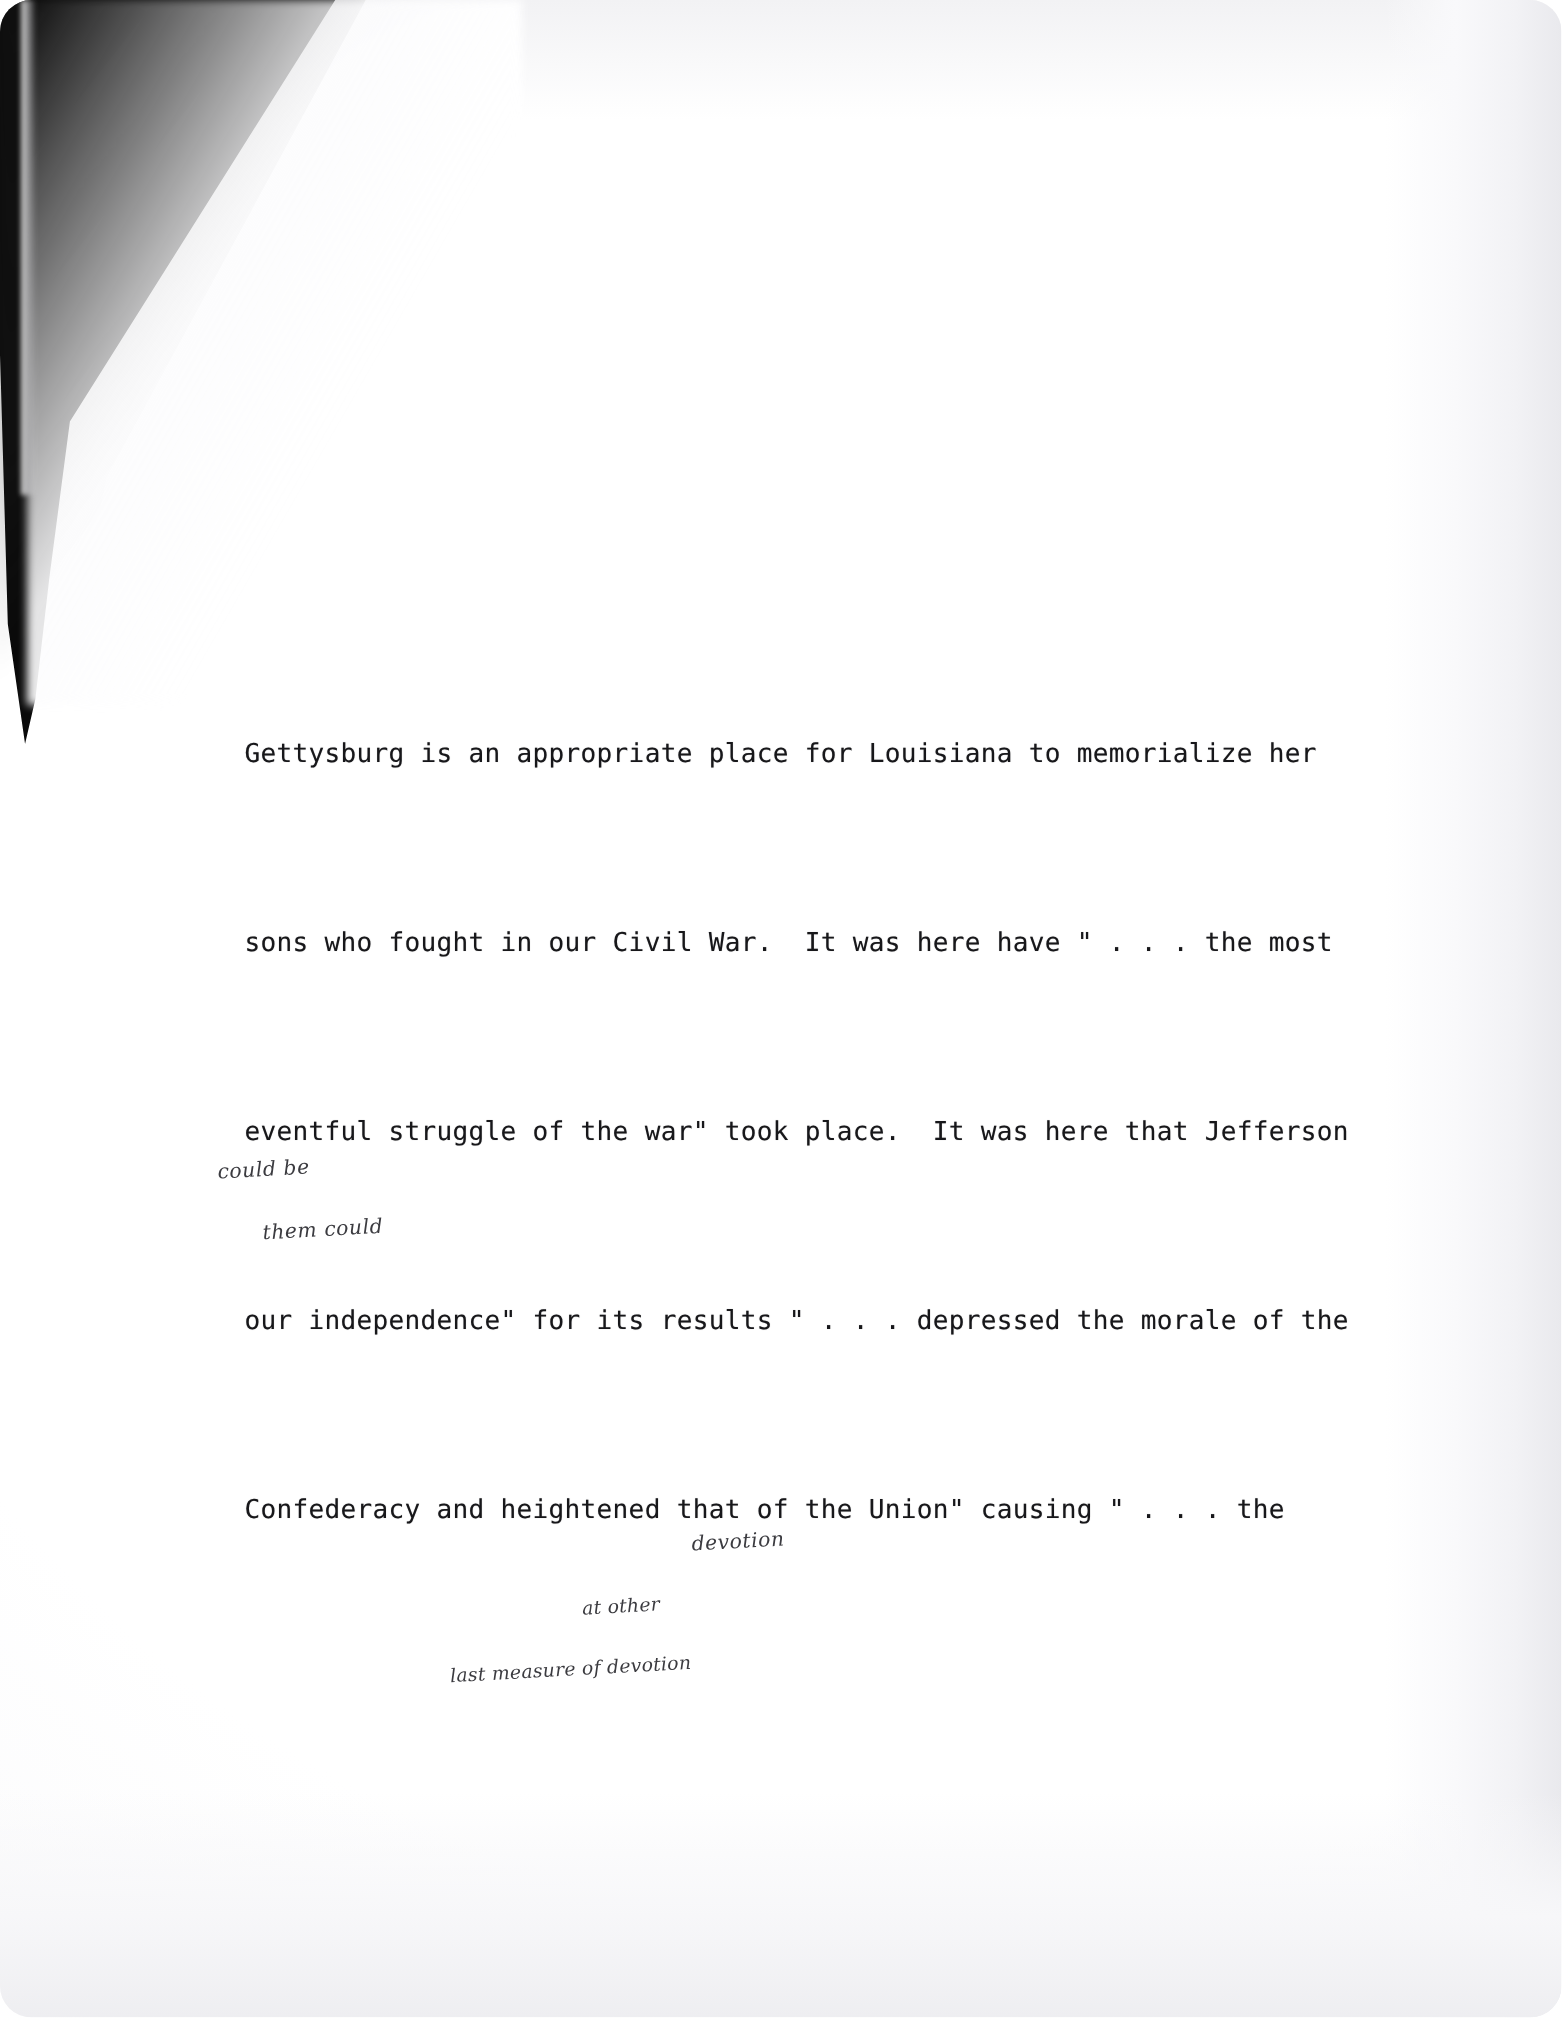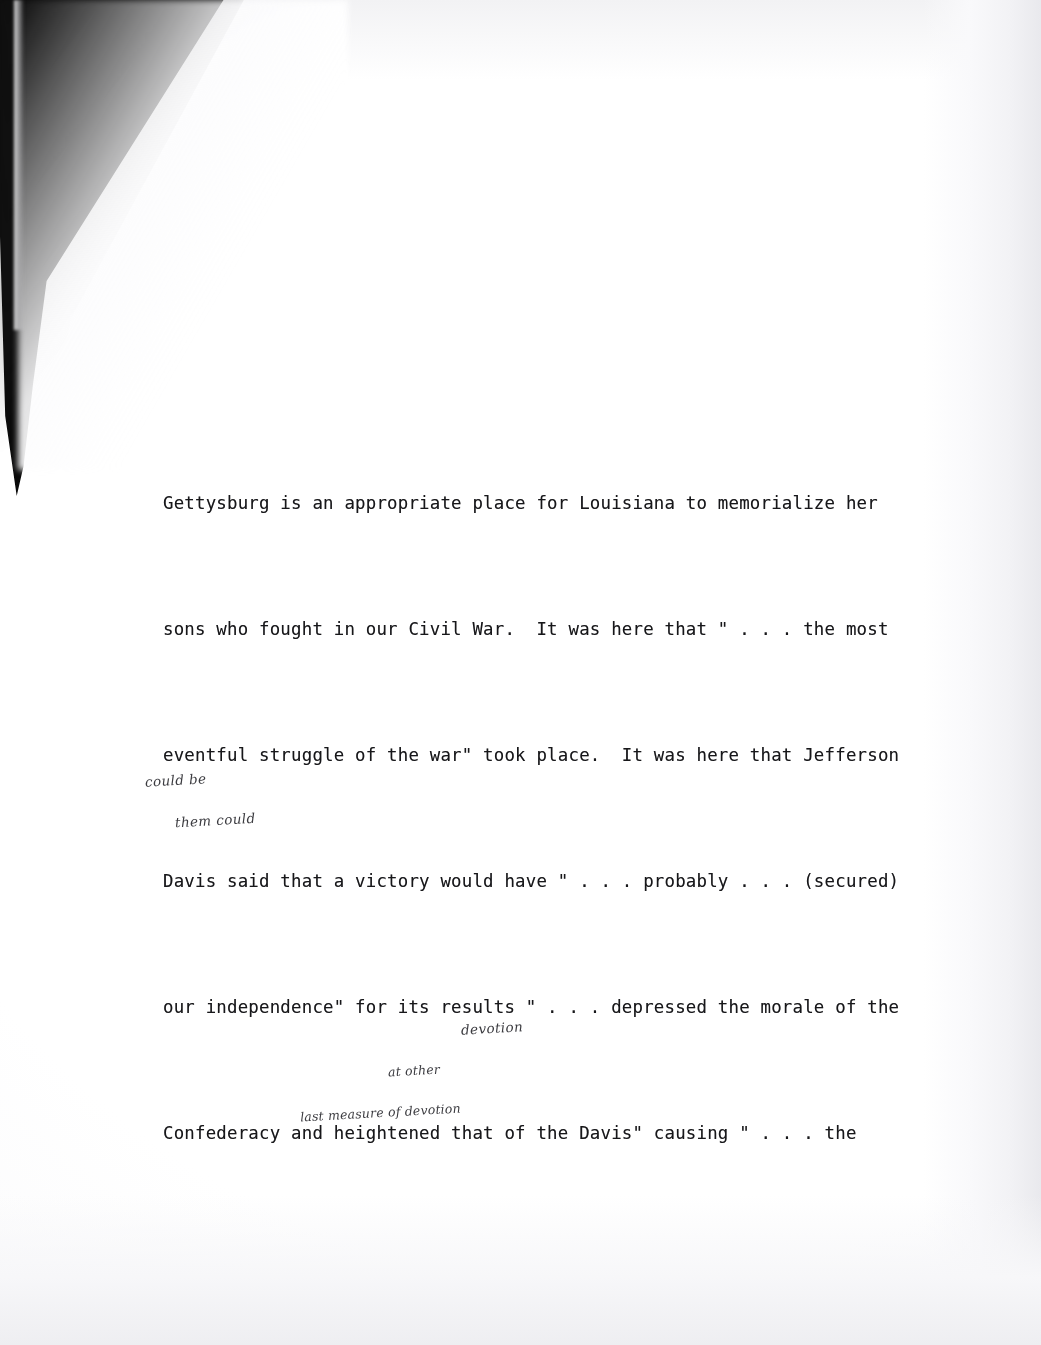--- a/index.html
+++ b/index.html
@@ -8,20 +8,21 @@
     padding: 0;
     background: #ffffff;
   }
   #page {
     position: relative;
     width: 1041px;
     height: 1345px;
     overflow: hidden;
     background: #ffffff;
     font-family: "DejaVu Sans Mono", "Liberation Mono", monospace;
+    border-radius: 21px;
   }
 
   
   .paper-field {
     position: absolute;
     inset: 0;
     background:
       radial-gradient(130% 95% at 58% 42%, #ffffff 0%, #ffffff 56%, #fbfbfc 74%, #f4f4f6 90%, #eeeef1 100%);
   }
   .edge-right {
@@ -123,25 +124,24 @@
   <div class="corner-dark"></div>
   <div class="corner-soft"></div>
   <div class="corner-sheen"></div>
   <div class="fold-line"></div>
 
   <div class="typescript">
 
     
     <div class="para">
       <div class="tline">Gettysburg is an appropriate place for Louisiana to memorialize her</div>
-      <div class="tline">sons who fought in our Civil War.  It was here that " . . . the most</div>
+      <div class="tline">sons who fought in our Civil War.  It was here have " . . . the most</div>
       <div class="tline">eventful struggle of the war" took place.  It was here that Jefferson</div>
-      <div class="tline">Davis said that a victory would have " . . . probably . . . (secured)</div>
       <div class="tline">our independence" for its results " . . . depressed the morale of the</div>
-      <div class="tline">Confederacy and heightened that of the Davis" causing " . . . the</div>
+      <div class="tline">Confederacy and heightened that of the Union" causing " . . . the</div>
     </div>
 
     
     
 
     
     
   </div>
 
   <div class="hand small" style="left:145px; top:772px;">could be</div>

